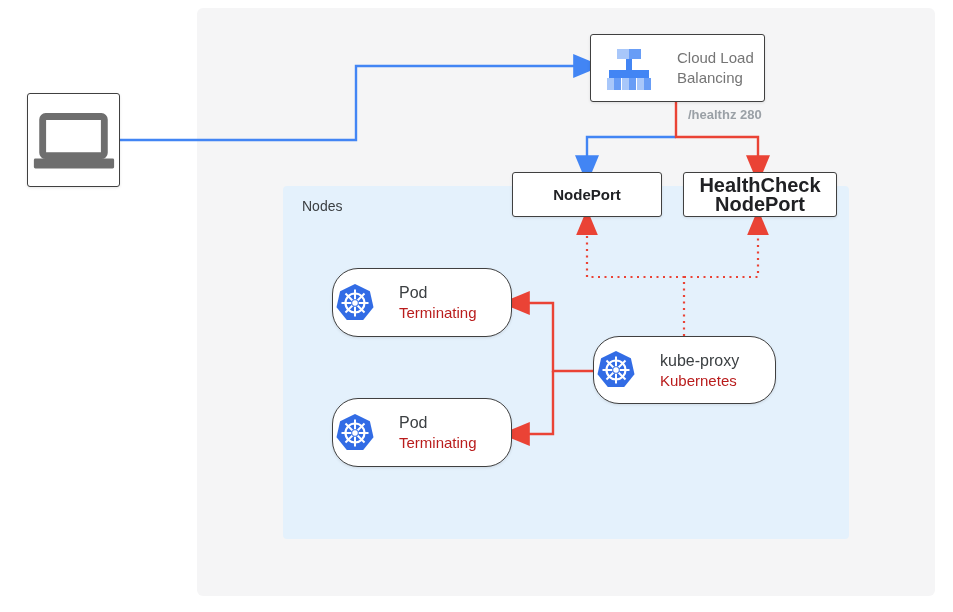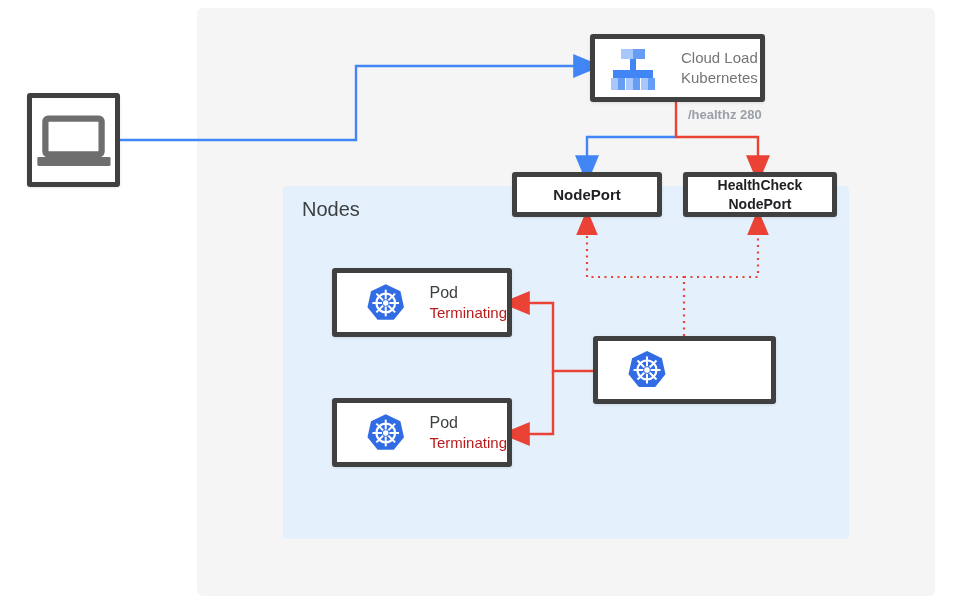--- a/index.html
+++ b/index.html
@@ -11,37 +11,37 @@
   .abs{position:absolute;}
   .canvas-bg{
     left:197px;top:8px;width:738px;height:588px;
     background:#f5f5f6;border-radius:6px;z-index:0;
   }
   .nodes-panel{
     left:283px;top:186px;width:566px;height:353px;
     background:#e4f1fc;border-radius:4px;z-index:1;
   }
   .nodes-label{
-    left:302px;top:198px;font-size:20px;color:#3c4043;z-index:4;
+    left:302px;top:198px;font-size:14px;color:#3c4043;z-index:4;
   }
   svg.wires{left:0;top:0;width:953px;height:612px;z-index:2;}
   .card{
-    position:absolute;background:#ffffff;border:5px solid #404040;
+    position:absolute;background:#ffffff;border:1px solid #404040;
     border-radius:3px;box-shadow:0 1px 3px rgba(0,0,0,0.10);
     box-sizing:border-box;z-index:3;display:flex;align-items:center;
   }
   .laptop-card{left:27px;top:93px;width:93px;height:94px;justify-content:center;}
   .clb-card{left:590px;top:34px;width:175px;height:68px;padding-left:16px;}
   .clb-text{margin-left:26px;font-size:15px;line-height:20px;color:#757575;}
   .port-card{justify-content:center;text-align:center;}
   .nodeport-card{left:512px;top:172px;width:150px;height:45px;}
   .hc-card{left:683px;top:172px;width:154px;height:45px;}
   .port-title{font-size:15px;font-weight:bold;color:#202124;line-height:19px;}
-  .hc-title{font-size:14px;}
-  .entity-card{padding-left:29px;}
+  .hc-title{font-size:20px;}
+  .entity-card{padding-left:2px;border-radius:26px;}
   .pod1-card{left:332px;top:268px;width:180px;height:69px;}
   .pod2-card{left:332px;top:398px;width:180px;height:69px;}
   .kproxy-card{left:593px;top:336px;width:183px;height:68px;}
   .entity-text{margin-left:24px;}
   .entity-title{font-size:16px;color:#3c4043;line-height:21px;}
   .entity-sub{font-size:15px;color:#b91c1c;line-height:20px;}
   .healthz-label{
     left:688px;top:107px;font-size:13px;font-weight:bold;color:#9aa0a6;z-index:4;
   }
 </style>
@@ -95,21 +95,21 @@
     <rect x="34" y="30" width="6" height="13" fill="#4285f4"></rect>
     <rect x="0" y="32" width="7" height="12" fill="#a8c7fa"></rect>
     <rect x="7" y="32" width="7" height="12" fill="#689df6"></rect>
     <rect x="15" y="32" width="7" height="12" fill="#a8c7fa"></rect>
     <rect x="22" y="32" width="7" height="12" fill="#689df6"></rect>
     <rect x="30" y="32" width="7" height="12" fill="#a8c7fa"></rect>
     <rect x="37" y="32" width="7" height="12" fill="#689df6"></rect>
   </svg>
   <div class="clb-text">
     <div>Cloud Load</div>
-    <div>Kubernetes</div>
+    <div>Balancing</div>
   </div>
 </div>
 
 <div class="card port-card nodeport-card">
   <div class="port-title">NodePort</div>
 </div>
 
 <div class="card port-card hc-card">
   <div class="port-title hc-title">
     <div>HealthCheck</div>
@@ -158,13 +158,17 @@
     <polygon points="20,1 34.9,8.2 38.5,24.2 28.2,37.1 11.8,37.1 1.5,24.2 5.1,8.2" fill="#326ce5"></polygon>
     <g stroke="#ffffff" stroke-width="2">
       <line x1="20" y1="6.5" x2="20" y2="33.5"></line>
       <line x1="6.5" y1="20" x2="33.5" y2="20"></line>
       <line x1="10.5" y1="10.5" x2="29.5" y2="29.5"></line>
       <line x1="29.5" y1="10.5" x2="10.5" y2="29.5"></line>
     </g>
     <circle cx="20" cy="20" r="9.5" fill="none" stroke="#ffffff" stroke-width="2.2"></circle>
     <circle cx="20" cy="20" r="3.4" fill="#ffffff" stroke="#326ce5" stroke-width="1"></circle>
   </svg>
+  <div class="entity-text">
+    <div class="entity-title">kube-proxy</div>
+    <div class="entity-sub">Kubernetes</div>
+  </div>
 </div>
 
 </body></html>

